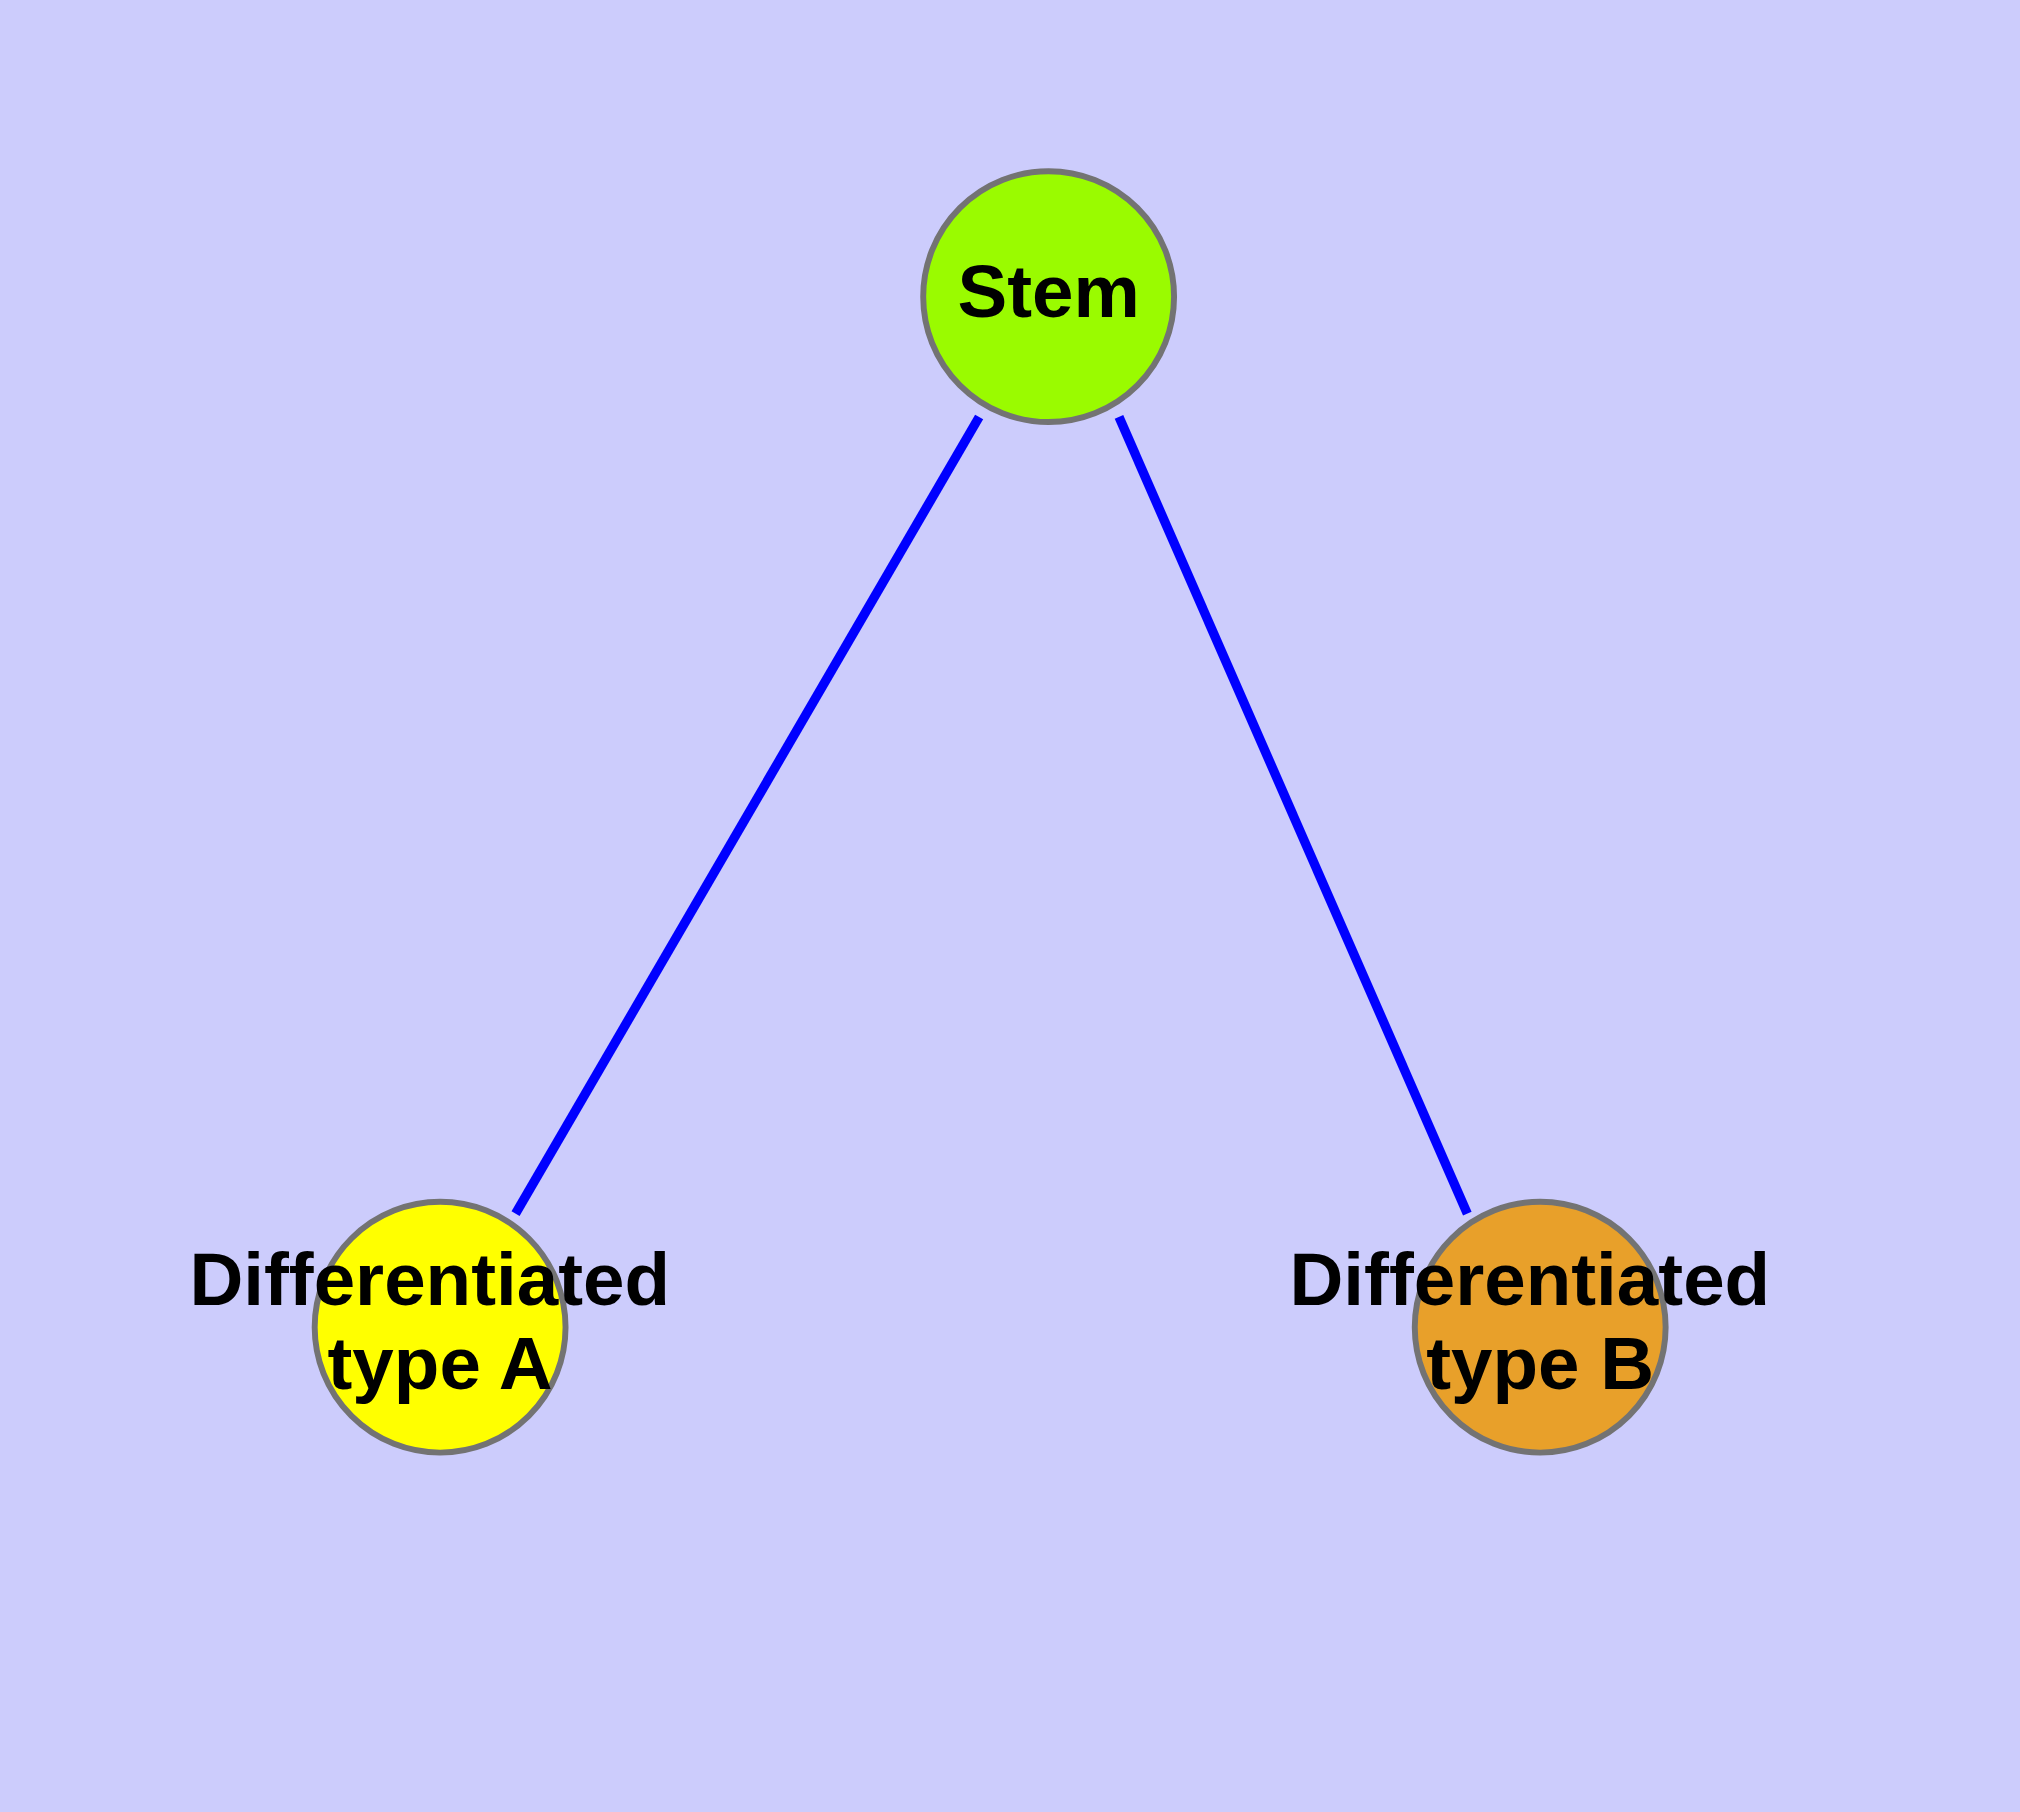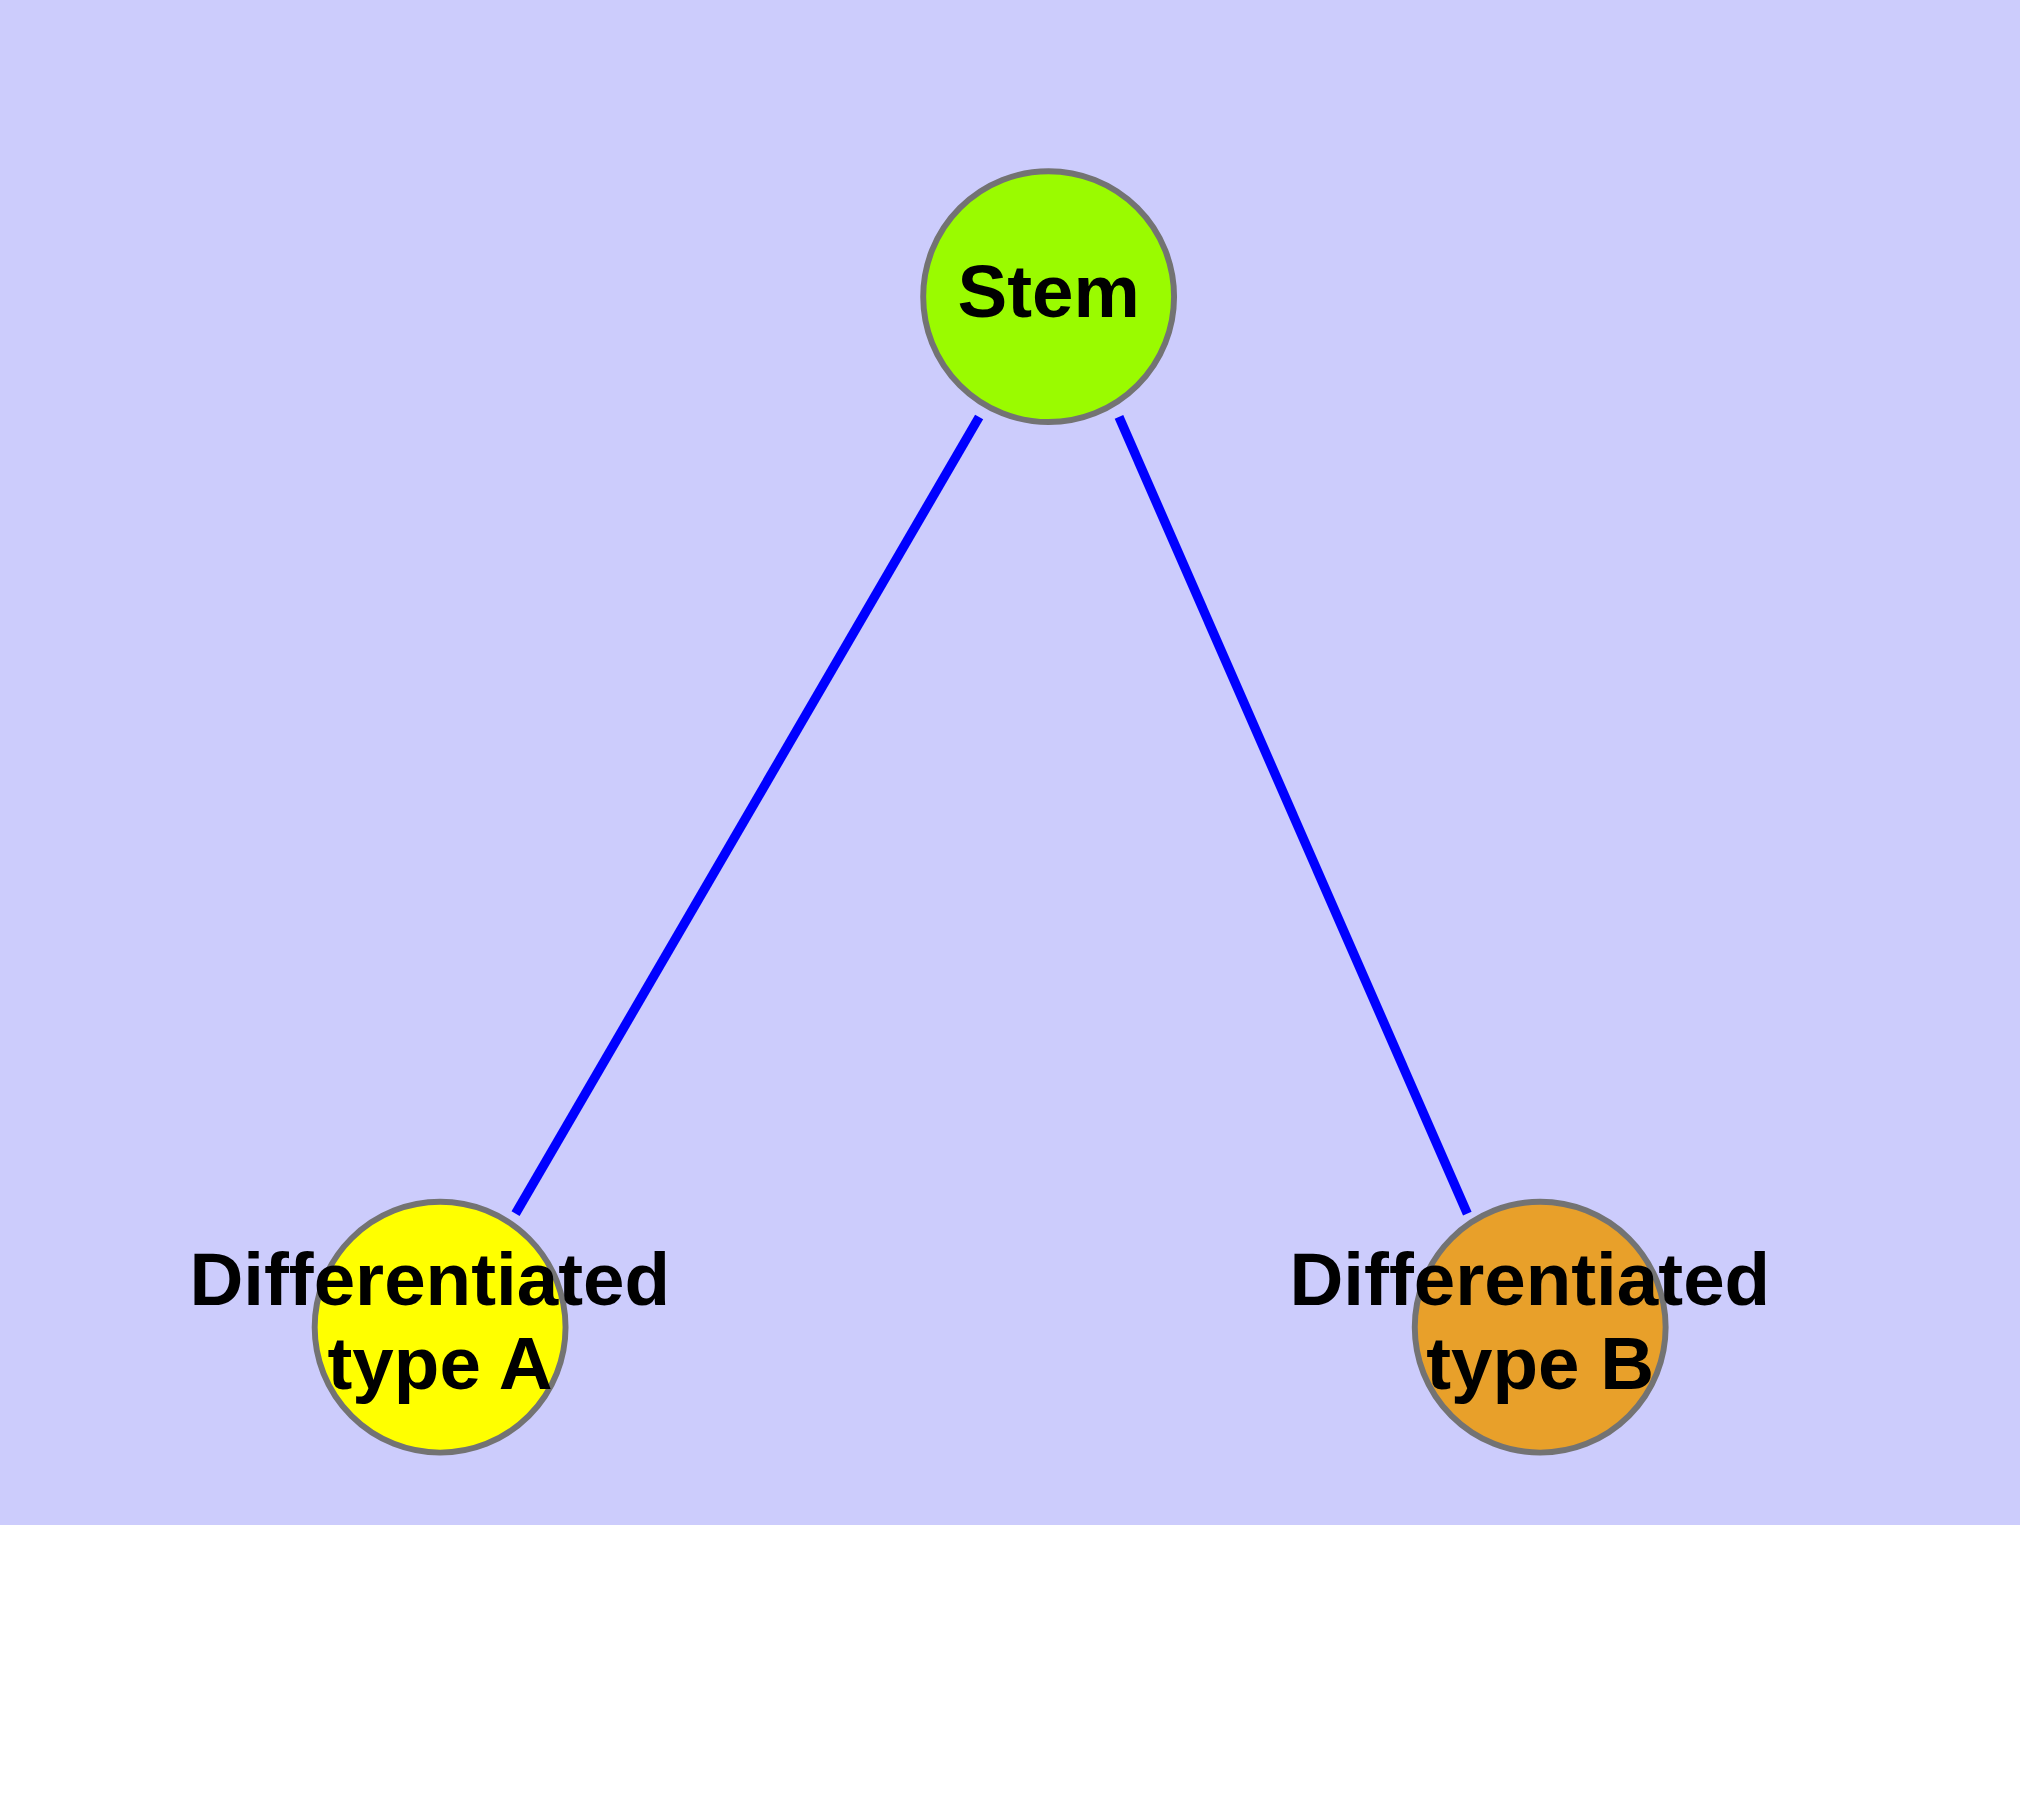--- a/index.html
+++ b/index.html
@@ -27,21 +27,21 @@
     font-family: "Liberation Sans", sans-serif;
     font-weight: bold;
     fill: #000000;
     text-anchor: middle;
     dominant-baseline: middle;
   }
 </style>
 </head>
 <body>
 
-<div id="canvas" style="width: 2021px; height: 1525px; background: rgb(204, 204, 252);">
+<div id="canvas" style="width: 2021px; height: 1812px; background: rgb(204, 204, 252);">
   <svg id="graph-svg" viewBox="0 0 2384 2138" style="width: 2021px; height: 1812px;">
 
     <g>
       <line stroke-linecap="butt" x1="1155" y1="492" x2="608" y2="1432" stroke="#0000ff" stroke-width="11"></line>
       <line stroke-linecap="butt" x1="1320" y1="492" x2="1731" y2="1432" stroke="#0000ff" stroke-width="11"></line>
     </g>
 
     <g>
       <circle cx="1237" cy="350" r="148" fill="#9afb00" stroke="#737373" stroke-width="7"></circle>
       <circle cx="519" cy="1566" r="148" fill="#ffff00" stroke="#737373" stroke-width="7"></circle>

